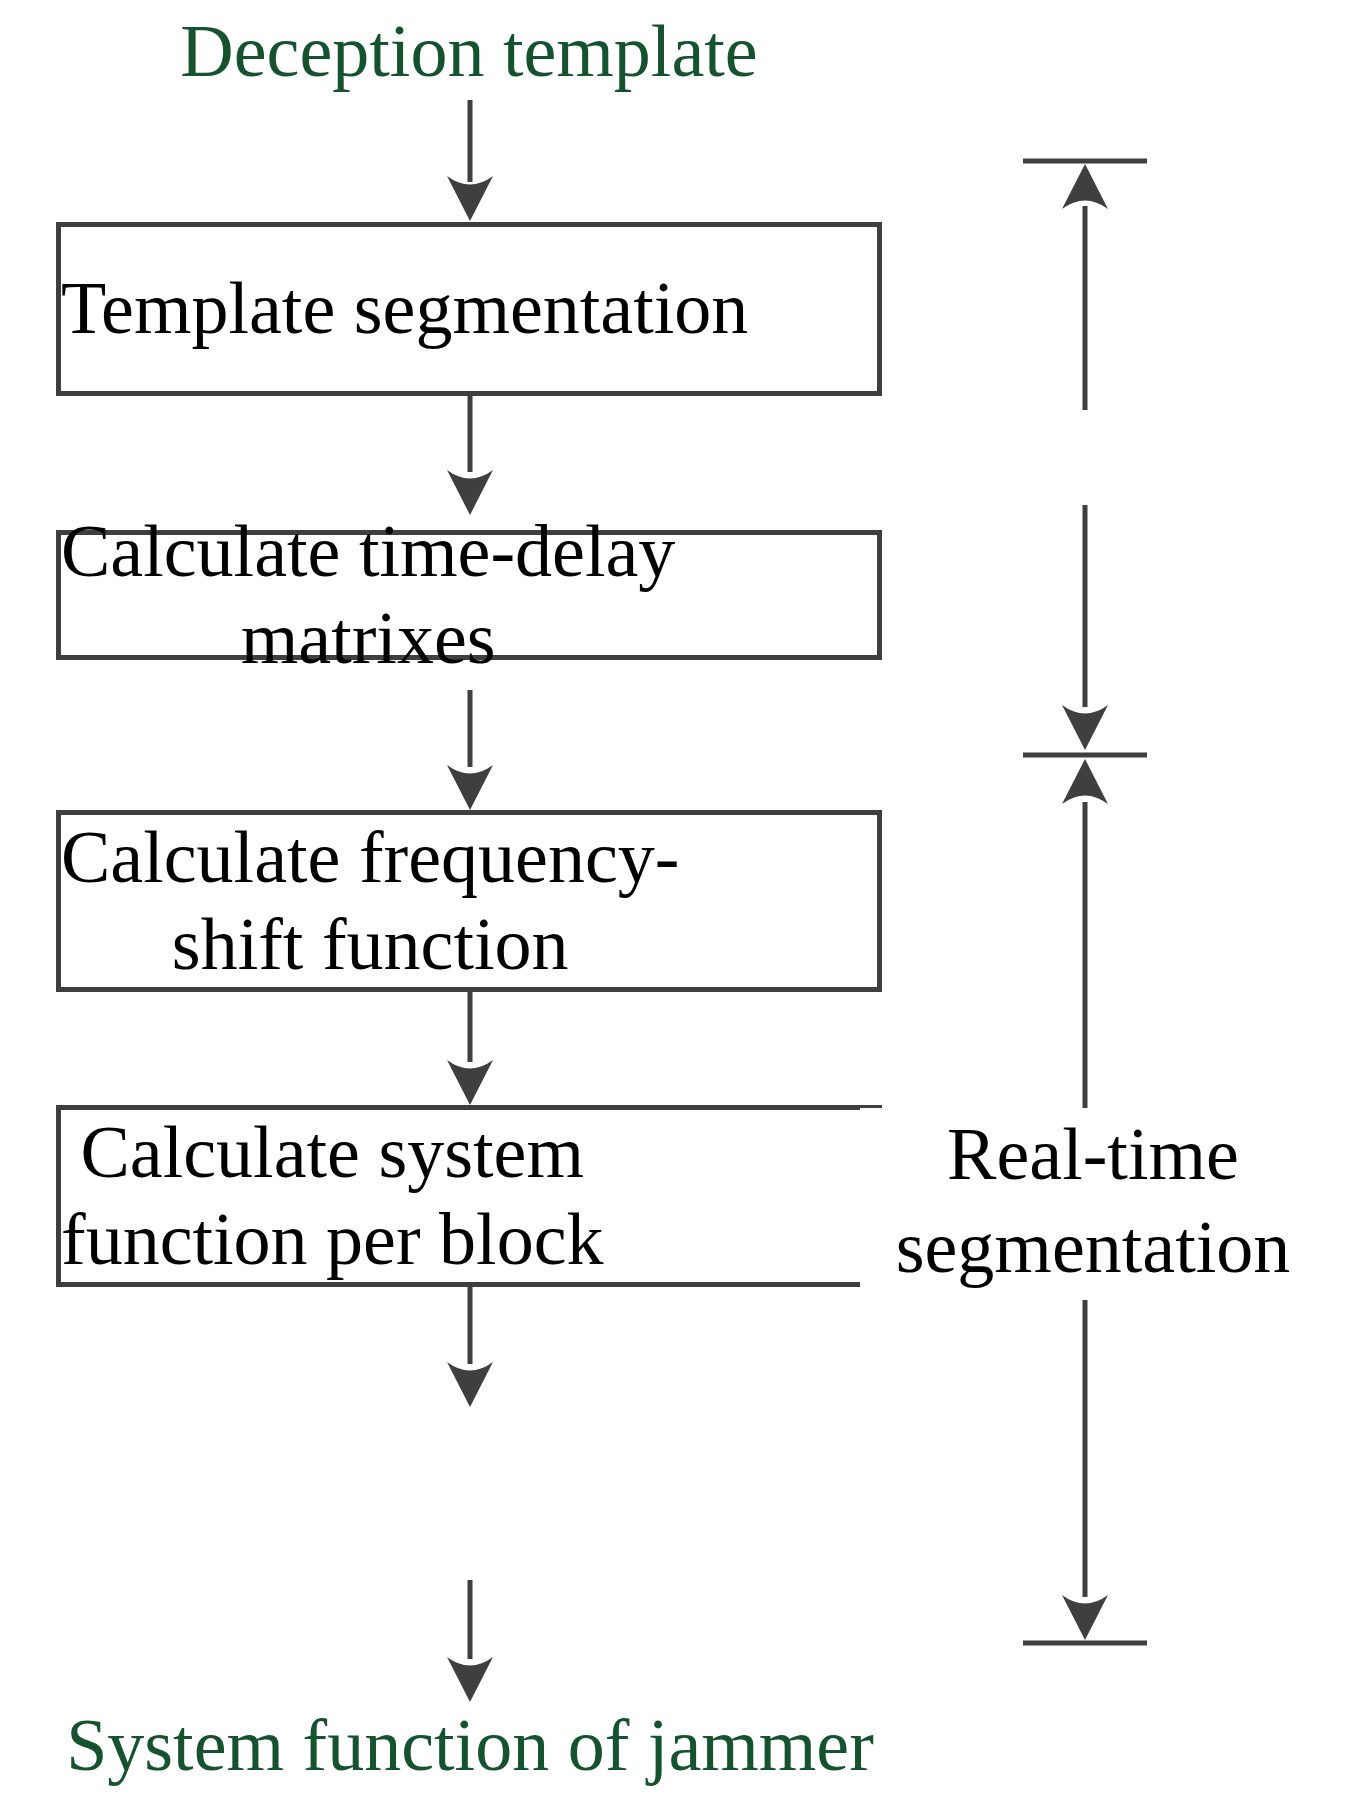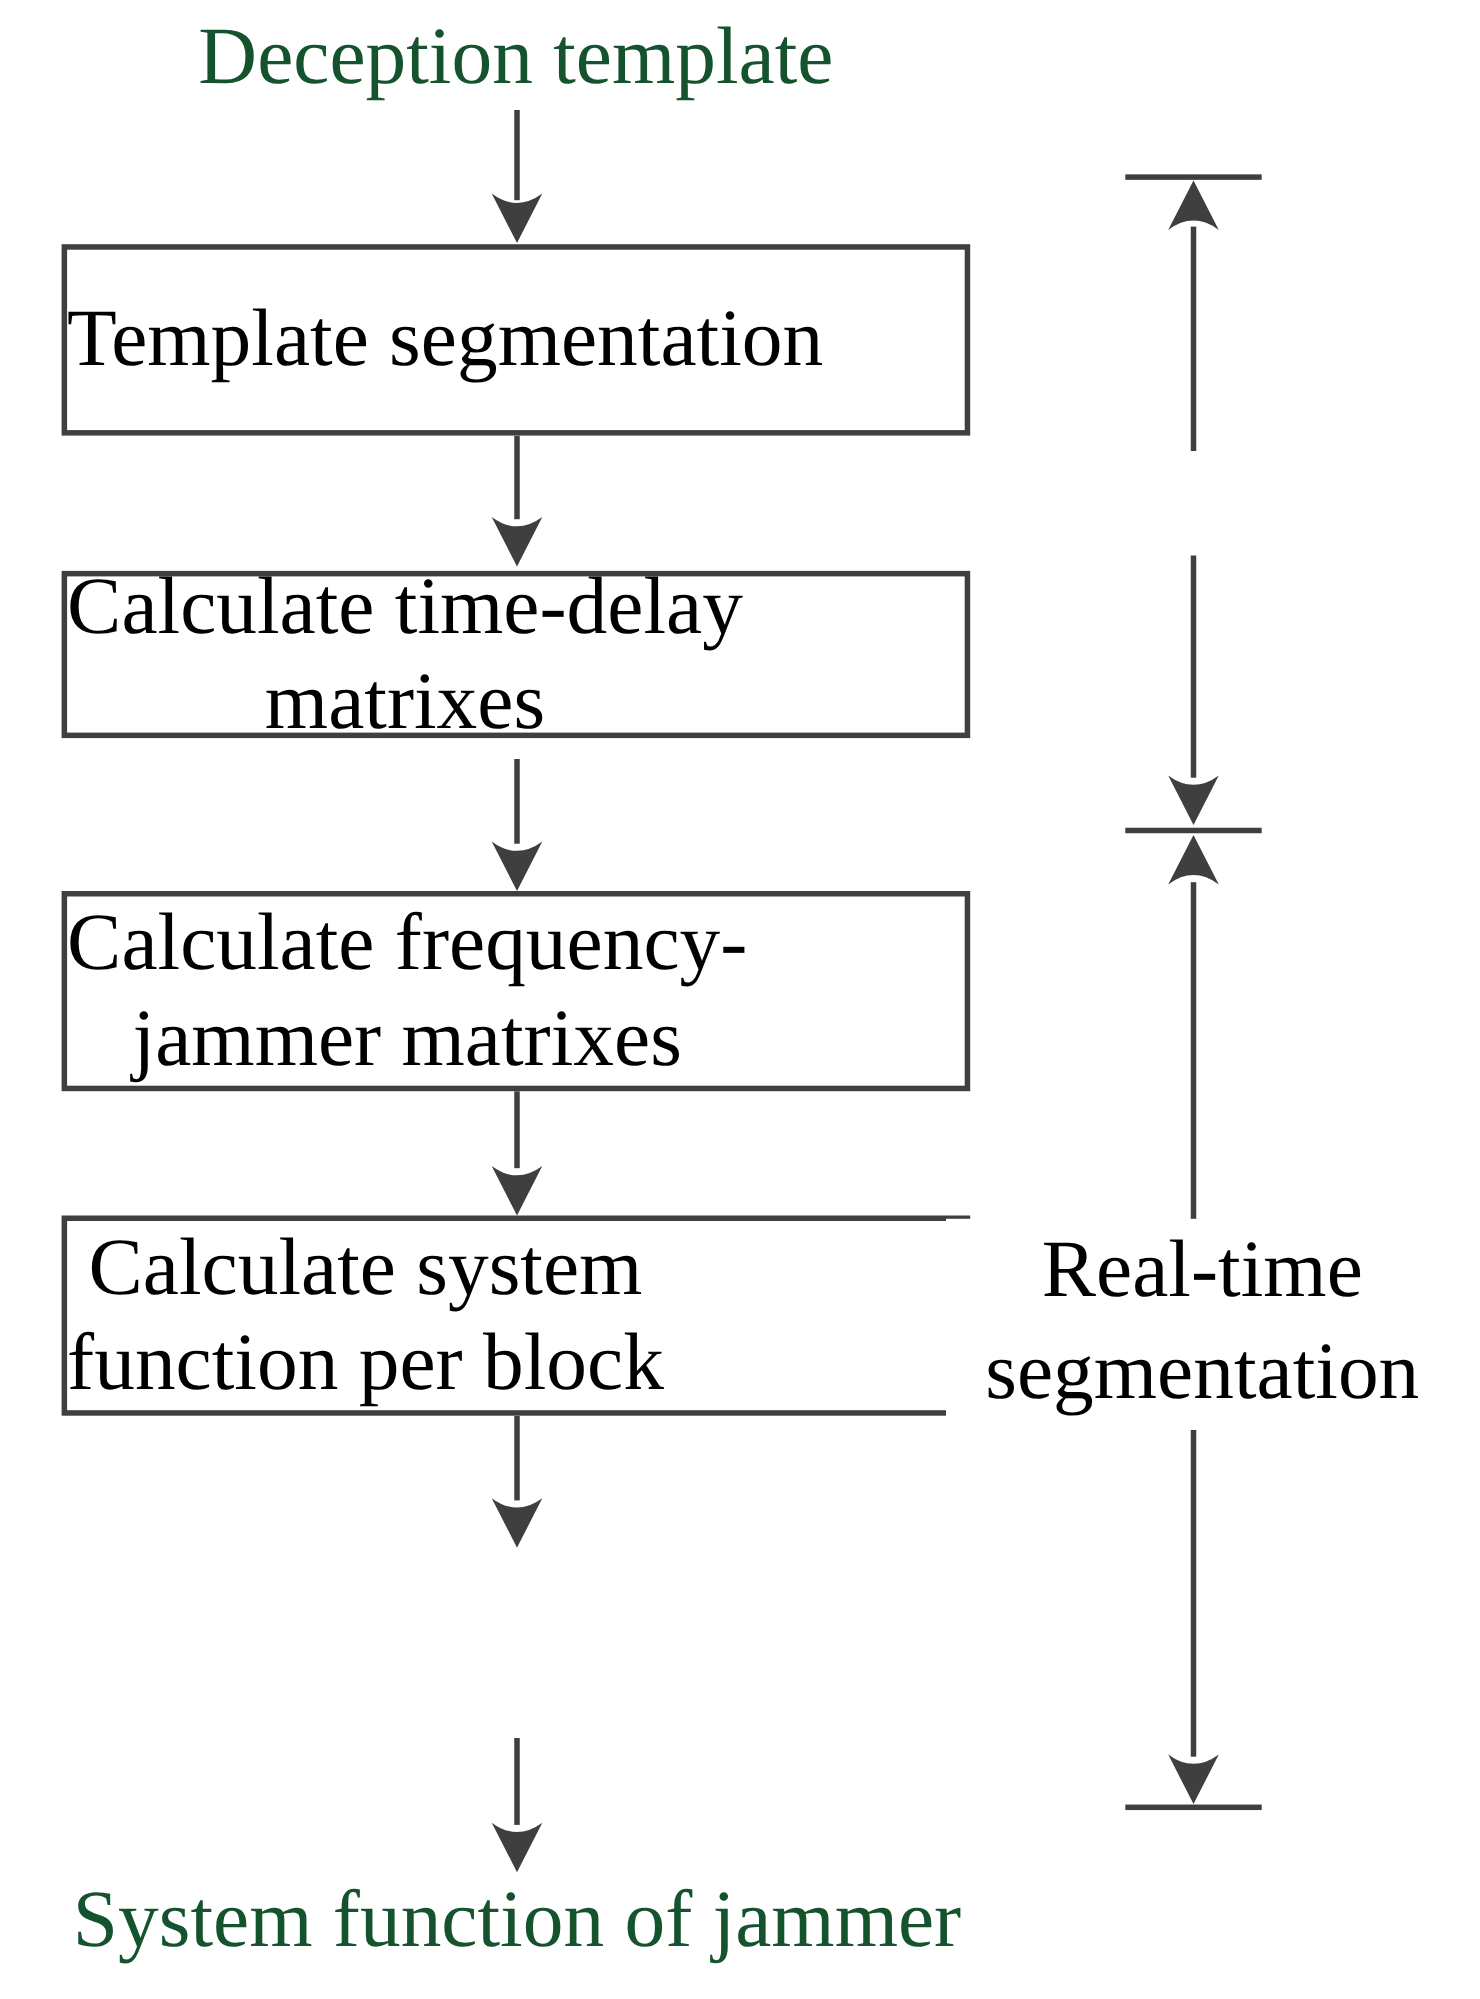--- a/index.html
+++ b/index.html
@@ -104,28 +104,28 @@
       <rect x="1023" y="1640.5" width="124" height="5"></rect>
     </g>
   </svg>
 
   <div class="flow-text" style="left:56px; width:826px; top:8px;">Deception template</div>
 
   <div class="process-box" style="top:222px; height:174px;">
     <span>Template segmentation</span>
   </div>
 
-  <div class="process-box" style="top:519px; height:152px;">
+  <div class="process-box" style="top:530px; height:130px;">
     <span>Calculate time-delay
 matrixes</span>
   </div>
 
   <div class="process-box" style="top:810px; height:182px;">
     <span>Calculate frequency-
-jammer matrixes</span>
+shift function</span>
   </div>
 
   <div class="process-box" style="top:1105px; height:182px;">
     <span>Calculate system
 function per block</span>
   </div>
 
 
 
   <div class="phase-label" style="left:860px; width:466px; top:1108px;">Real-time

